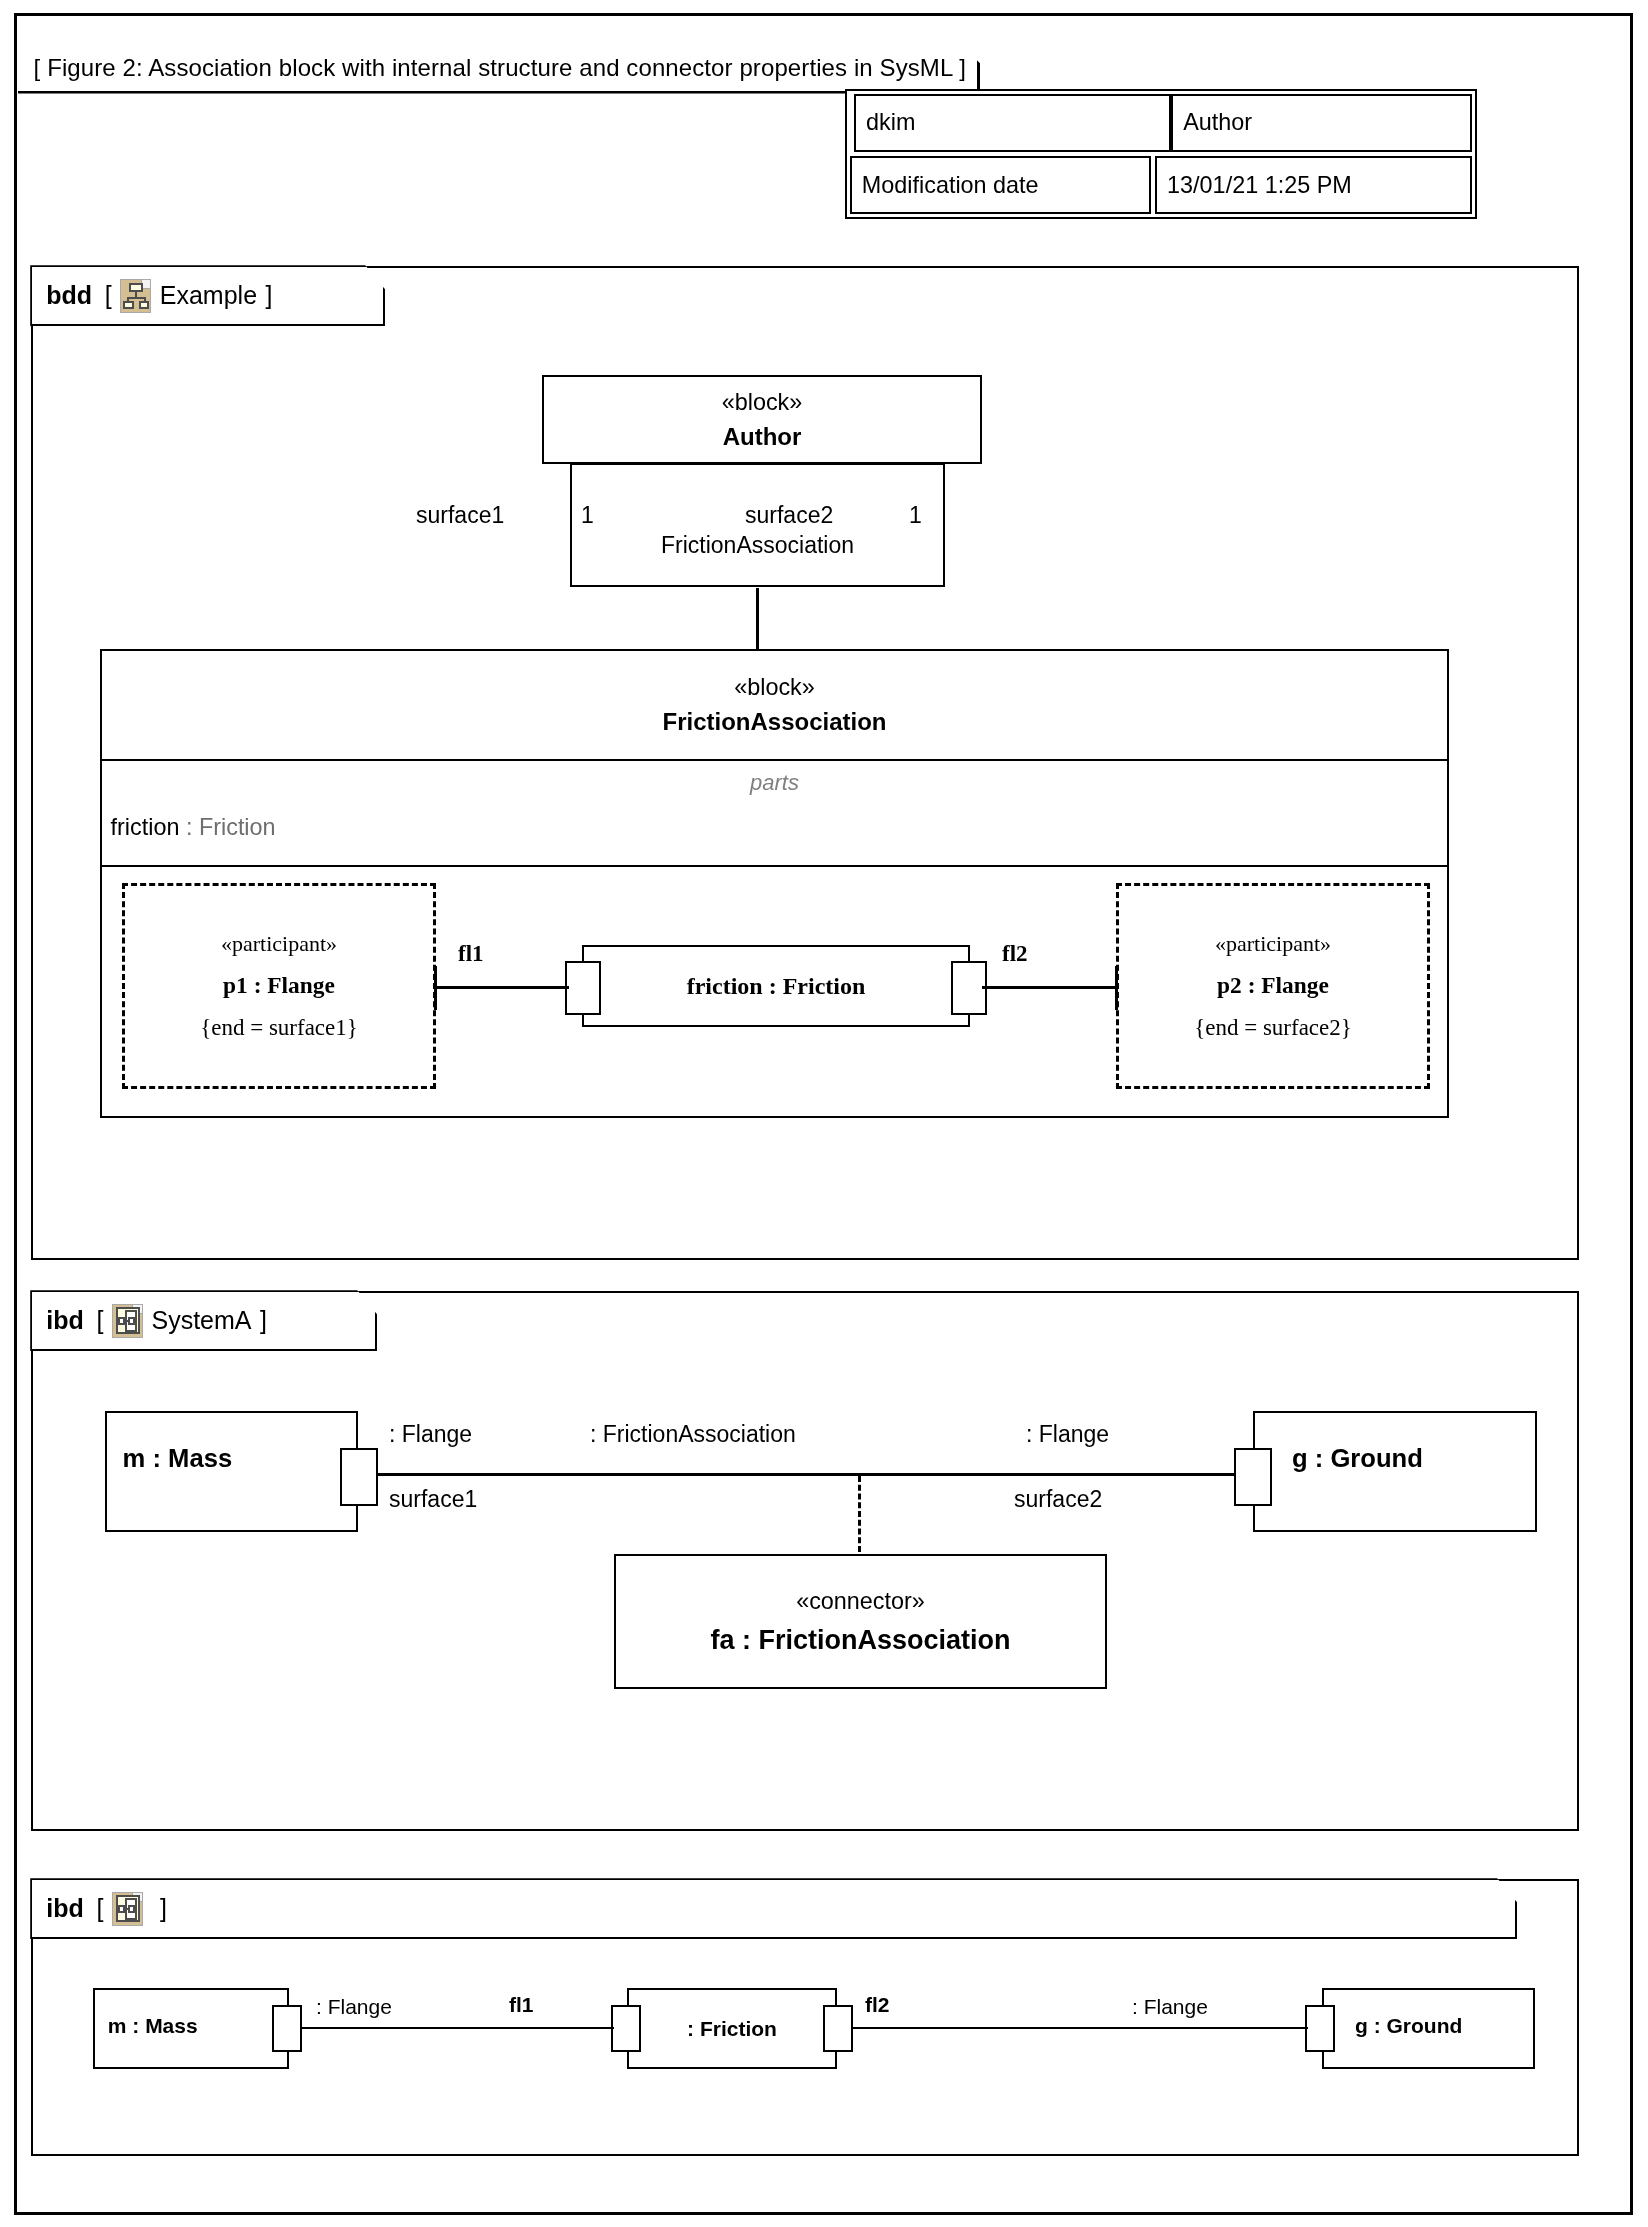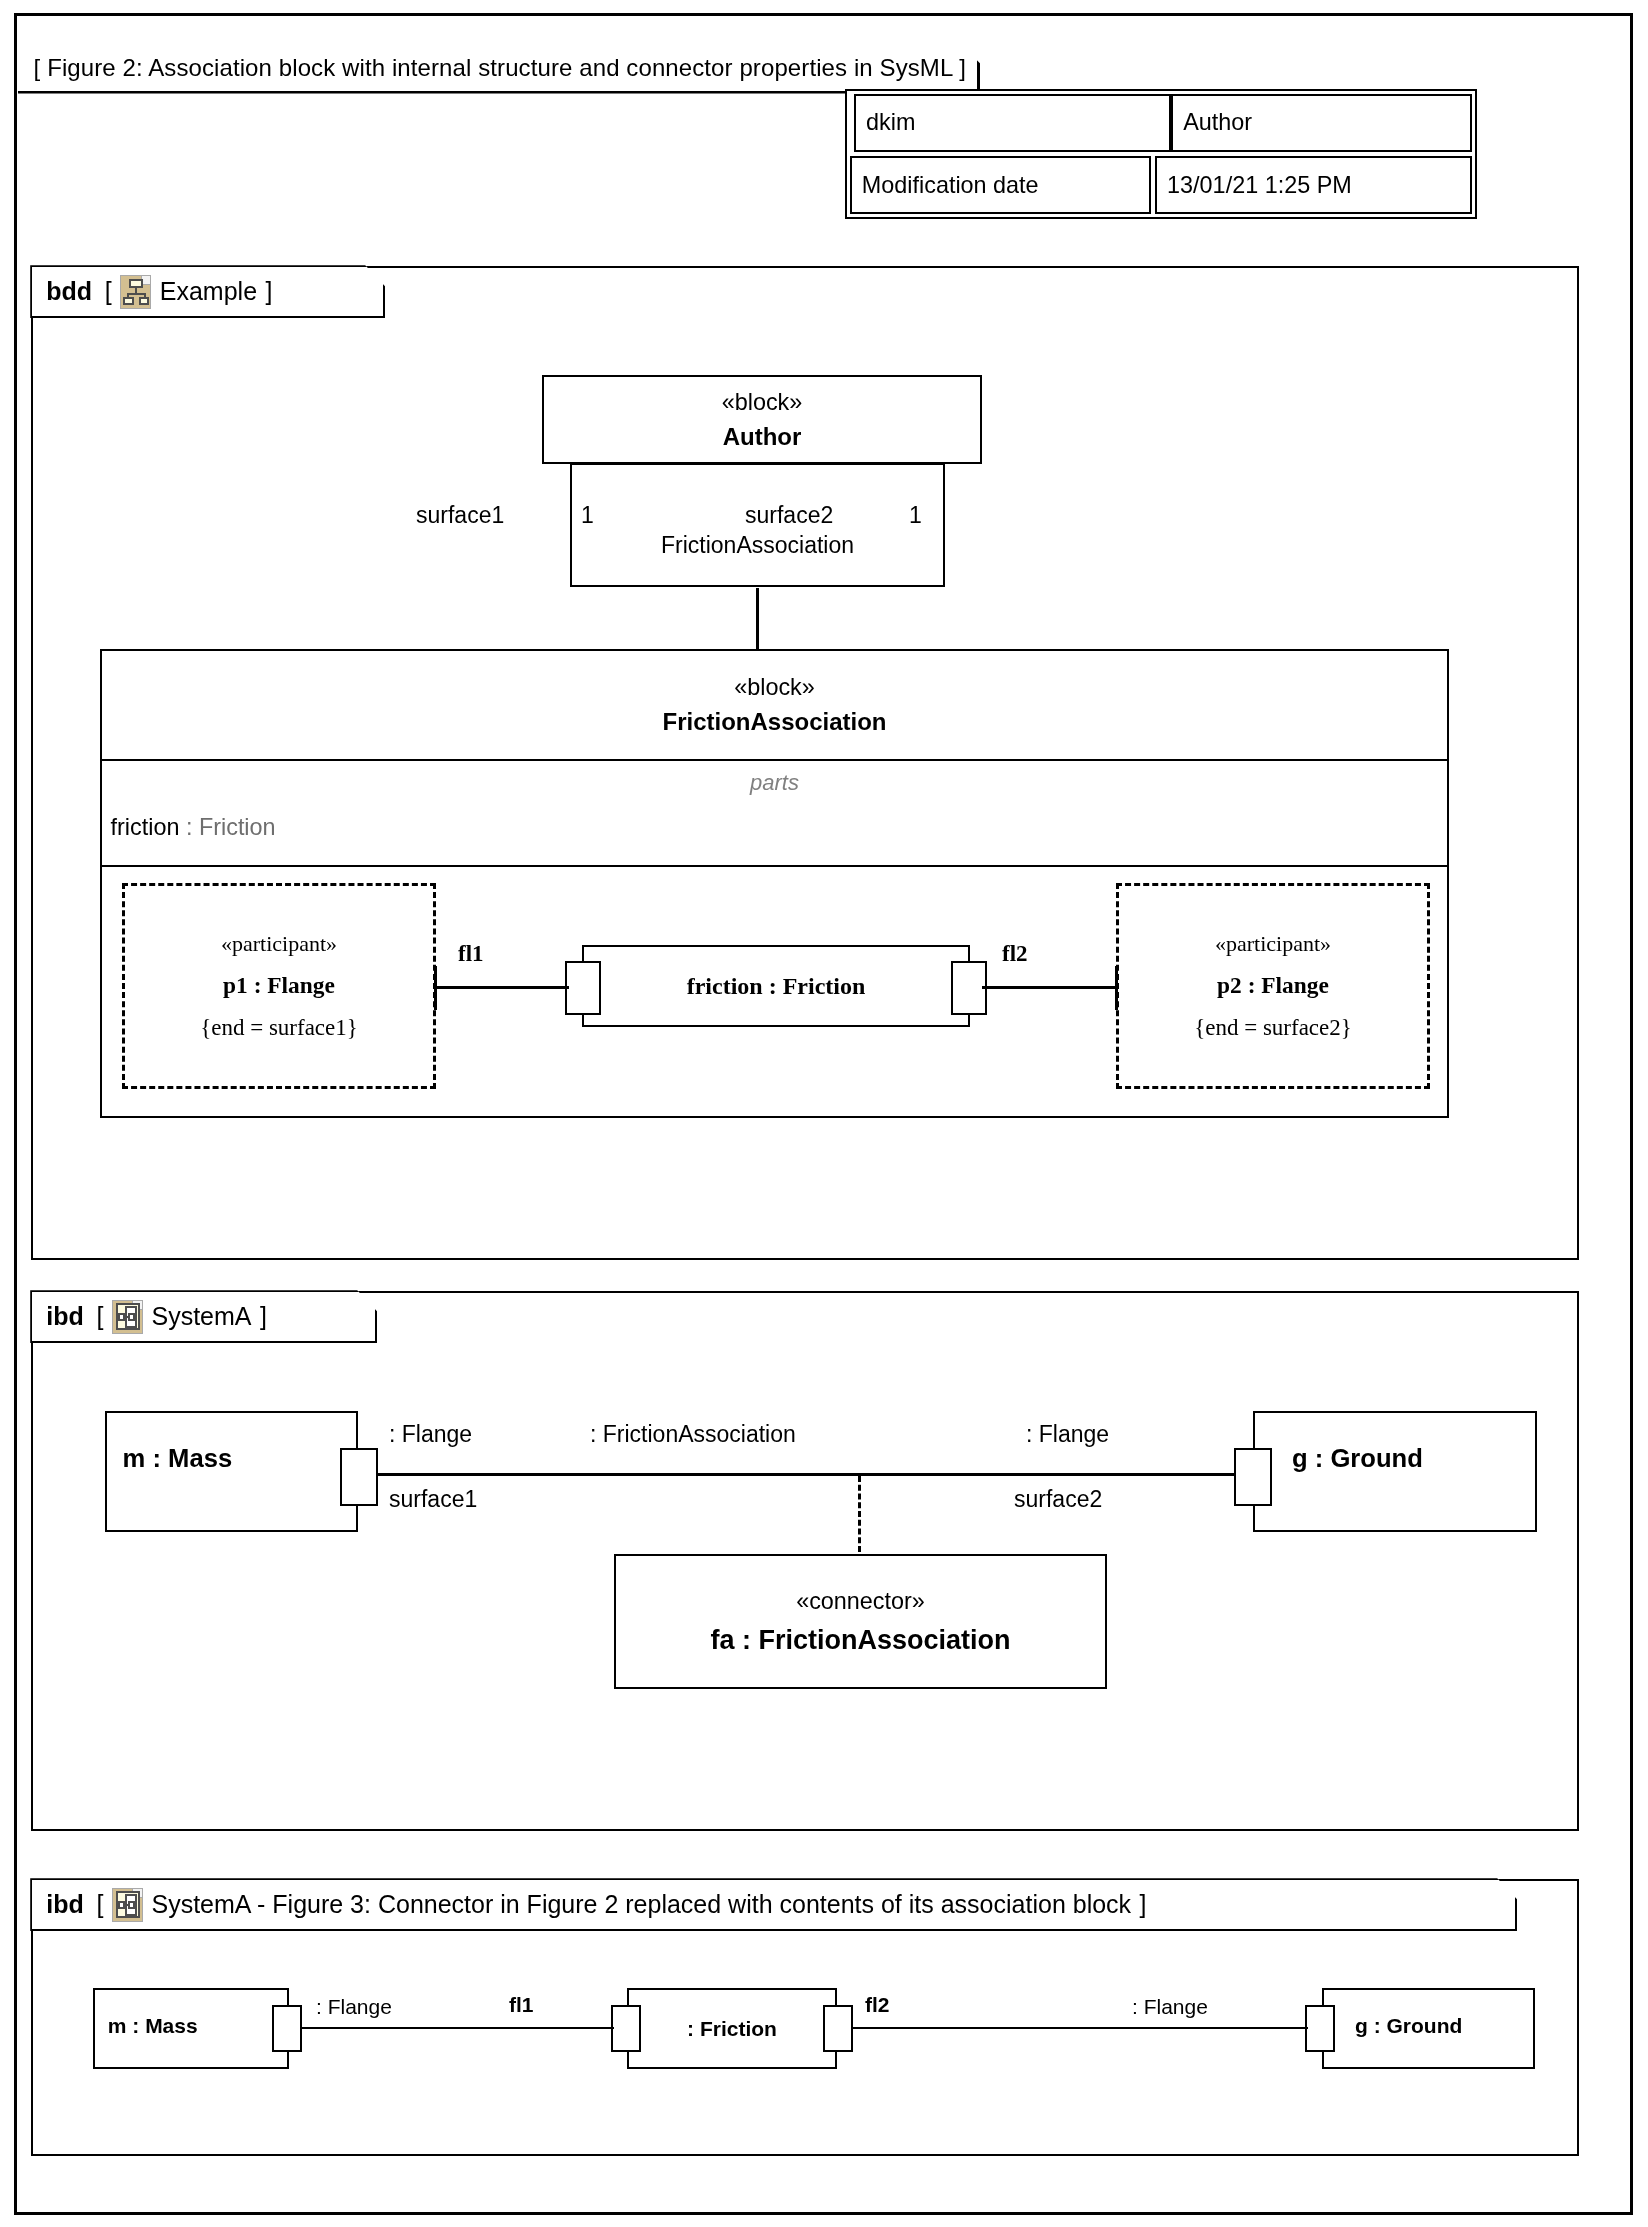--- a/index.html
+++ b/index.html
@@ -27,21 +27,21 @@
   #meta-table .mrow{display:flex;}
   #meta-table .mcell{border:2.1px solid #000;box-sizing:border-box;height:58px;display:flex;align-items:center;padding:0 10px;font-size:23.4px;background:#fff;}
   #meta-table .mkey{width:301px;}
   #meta-table .mval{flex:1;margin-left:4.3px;}
   #meta-table .mrow+.mrow{margin-top:4.3px;}
 
   
   .dframe{border:2.8px solid #000;background:#fff;}
   .dhead{position:absolute;left:-2.8px;top:-2.8px;height:53px;}
   .dhead-body{
-      height:53px;border:2.8px solid #000;background:#fff;
+      height:61px;border:2.8px solid #000;background:#fff;
       display:flex;align-items:center;padding:0 10px 0 14px;box-sizing:border-box;
       clip-path:polygon(0 0, calc(100% - 20px) 0, 100% 40%, 100% 100%, 0 100%);
   }
   .dkind{font-size:25px;font-weight:bold;margin-right:12.8px;}
   .dbr{font-size:25px;}
   .dlabel{font-size:25px;white-space:nowrap;}
 
   
   .ic{width:31px;height:34px;margin:0 8.5px;position:relative;flex:0 0 auto;}
   .ic .sheet{position:absolute;inset:0;background:#d3bf91;border:1.4px solid #a9a9a9;box-sizing:border-box;}
@@ -234,21 +234,20 @@
         <span class="dbr">[</span>
         <span class="ic">
           <span class="sheet"></span>
             <span class="fold"></span>
           <span class="panel" style="left:3.6px;top:3.6px;width:24px;height:27px;"></span>
           <span class="wpanel" style="left:13.5px;top:6.4px;width:12px;height:22px;"></span>
           <span class="wpanel" style="left:5.7px;top:13.5px;width:7.8px;height:7.8px;"></span>
           <span class="ln" style="left:12px;top:16.3px;width:4.3px;height:2.1px;"></span>
           <span class="wpanel" style="left:15.6px;top:13.5px;width:7.8px;height:7.8px;"></span>
         </span>
-        <span class="dlabel">SystemA - Figure 3: Connector in Figure 2 replaced with contents of its association block</span>
         <span class="dbr" style="margin-left:8.5px;">]</span>
       </div>
     </div>
 
     <div class="abs block" style="left:60px;top:107px;width:196px;height:81px;">
       <div class="lbl lbl-b" style="left:12.8px;top:24px;font-size:21px;">m : Mass</div>
     </div>
     <div class="port" style="left:239px;top:124px;width:30px;height:47px;"></div>
 
     <div class="abs block ctr" style="left:594px;top:107px;width:210px;height:81px;">

